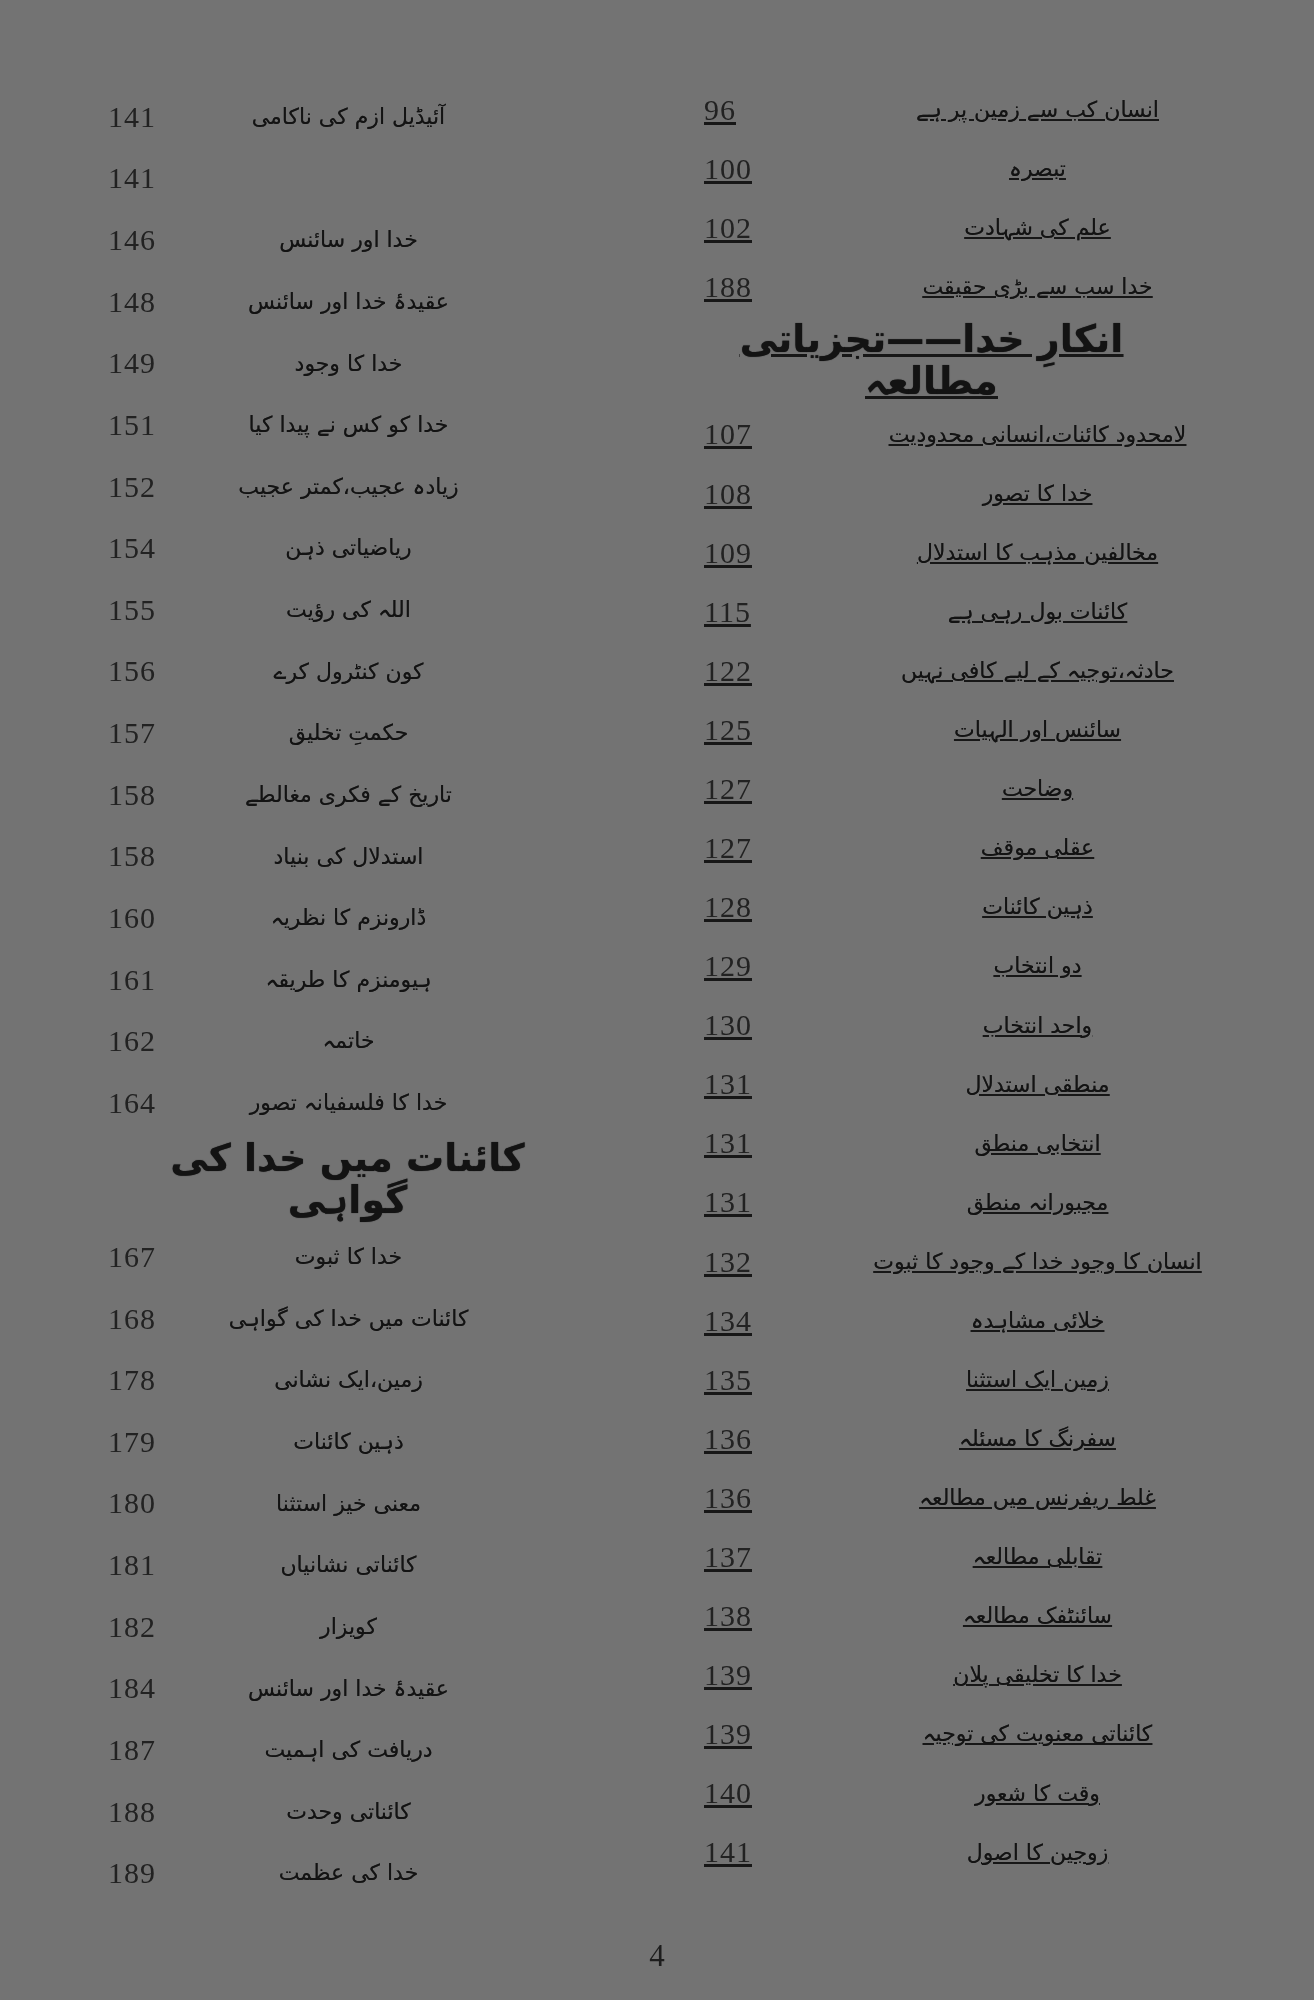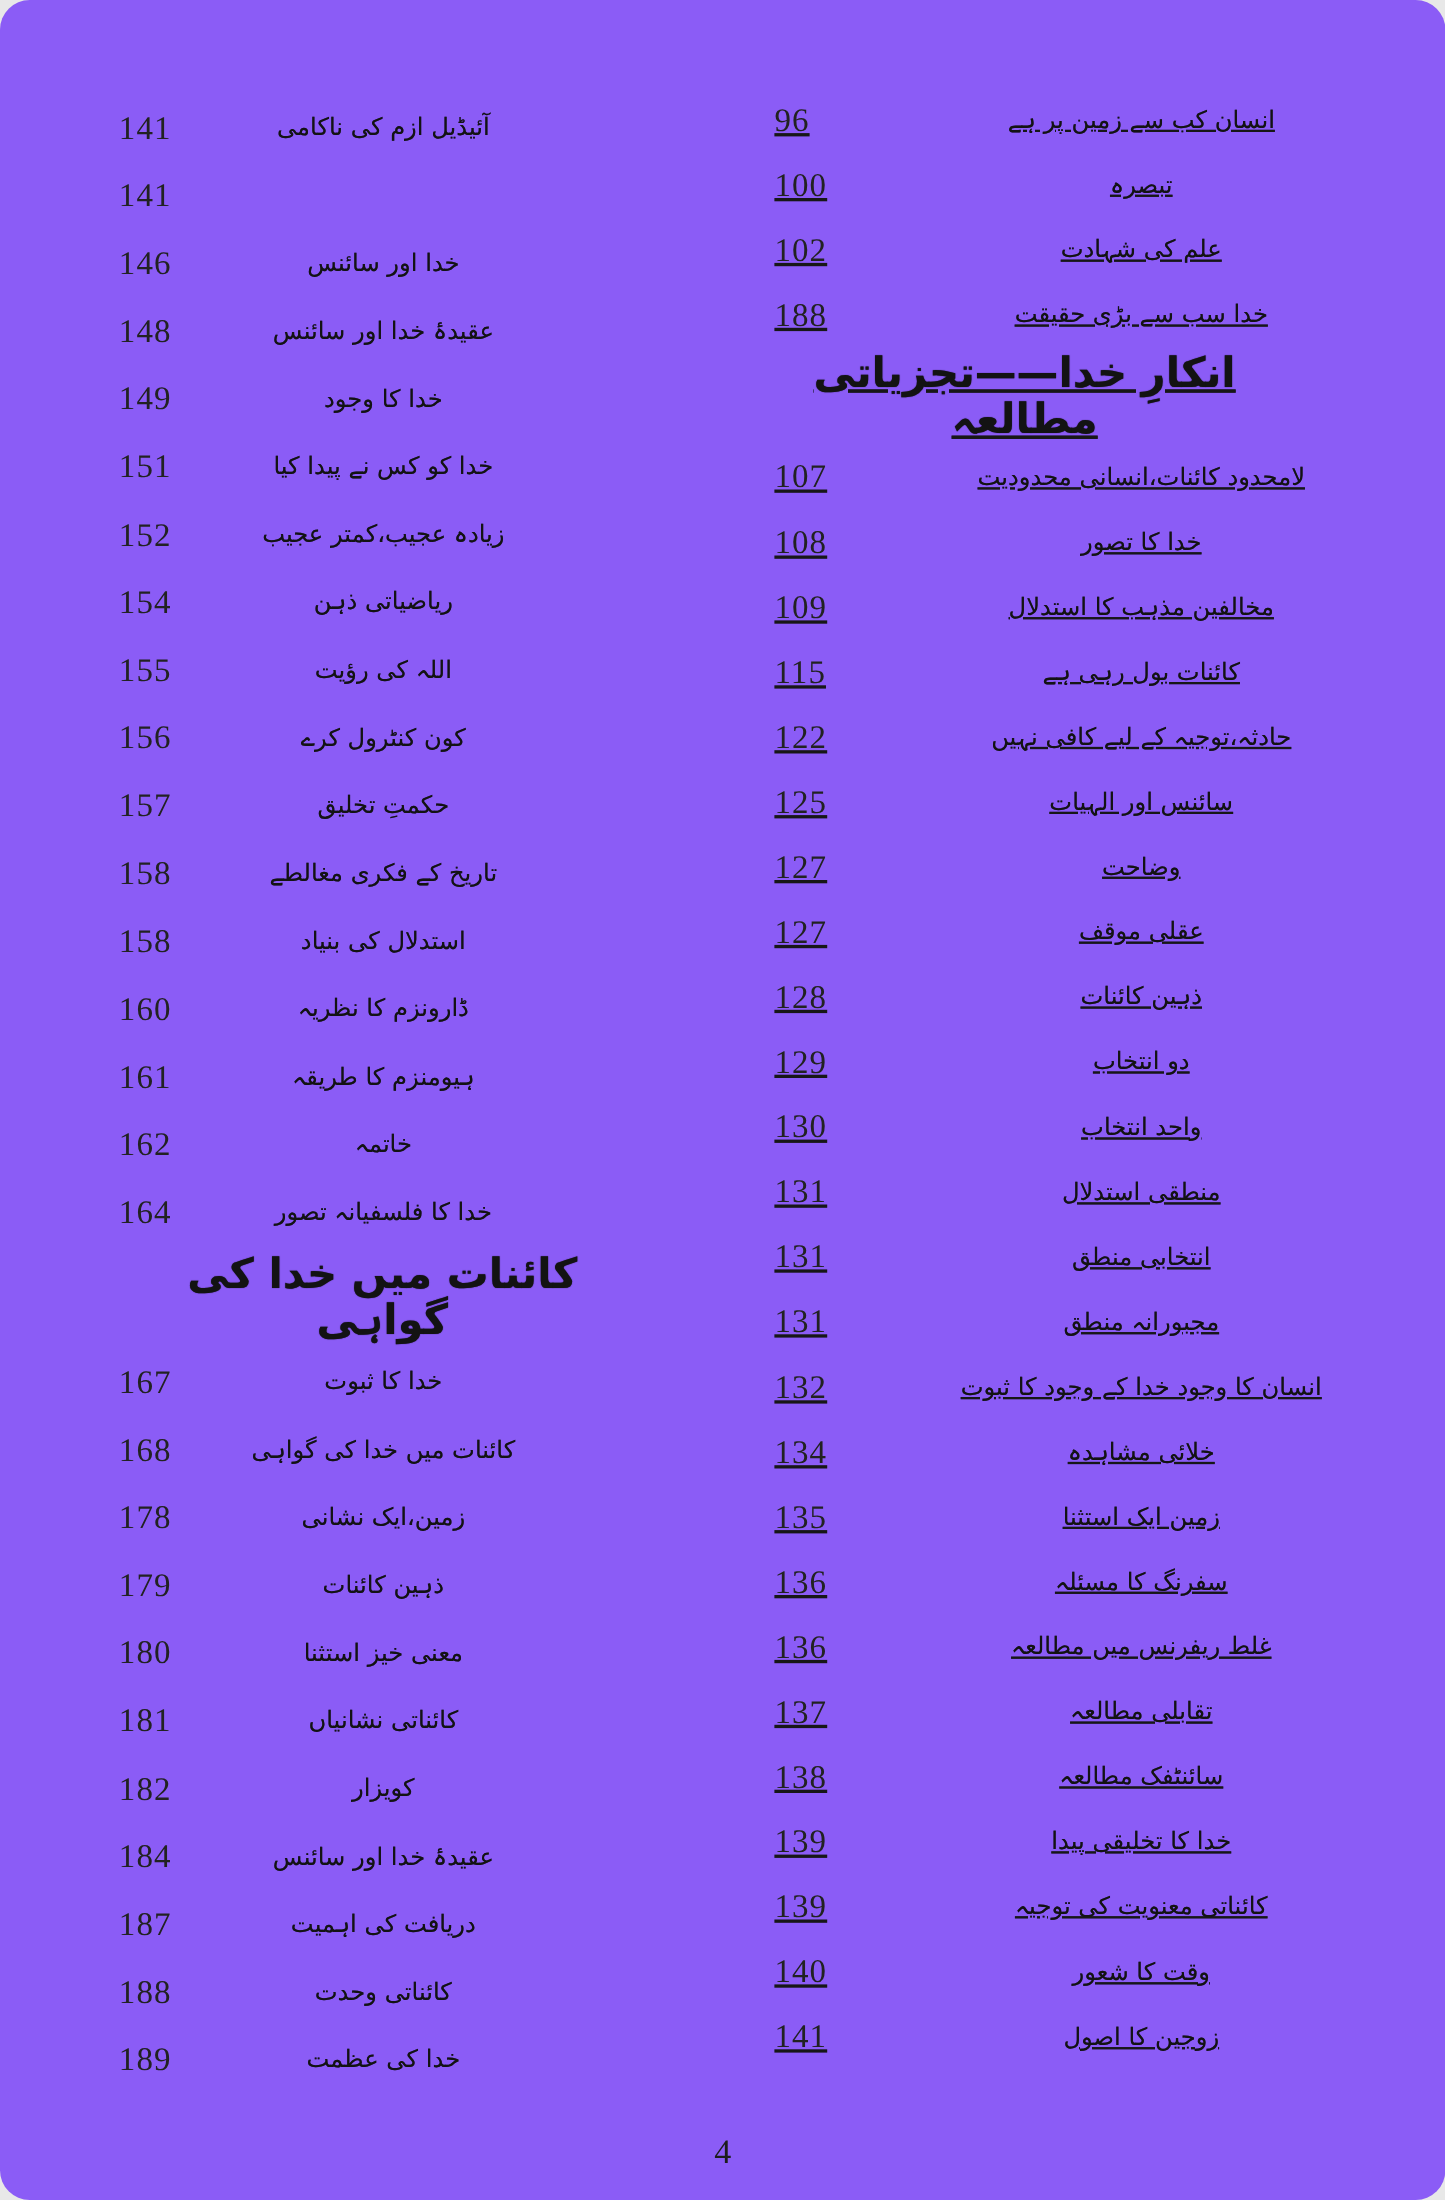--- a/index.html
+++ b/index.html
@@ -1,24 +1,23 @@
 <!DOCTYPE html>
 <html lang="ur"><head>
 <meta charset="utf-8">
 <style>
   html,body{margin:0;padding:0;background:#e8e8e8;}
   .page{
     position:relative;
     width:1314px;height:2000px;
     margin:0 auto;
-    background:#8b5cf6;
+    background:#737373;
     overflow:hidden;
     font-family:"DejaVu Sans",sans-serif;
     color:#171717;
-    border-radius:27px;
   }
   .col{
     position:absolute;
     display:flex;
     flex-direction:column;
     justify-content:space-between;
   }
   .col-left{left:50px;top:86px;width:485px;height:1818px;}
   .col-right{left:688px;top:80px;width:607px;height:1802px;text-decoration:underline;}
   .row{
@@ -285,21 +284,21 @@
       <div class="row">
         <span class="num">137</span>
         <span class="title">تقابلی مطالعہ</span>
       </div>
       <div class="row">
         <span class="num">138</span>
         <span class="title">سائنٹفک مطالعہ</span>
       </div>
       <div class="row">
         <span class="num">139</span>
-        <span class="title">خدا کا تخلیقی پیدا</span>
+        <span class="title">خدا کا تخلیقی پلان</span>
       </div>
       <div class="row">
         <span class="num">139</span>
         <span class="title">کائناتی معنویت کی توجیہ</span>
       </div>
       <div class="row">
         <span class="num">140</span>
         <span class="title">وقت کا شعور</span>
       </div>
       <div class="row">

